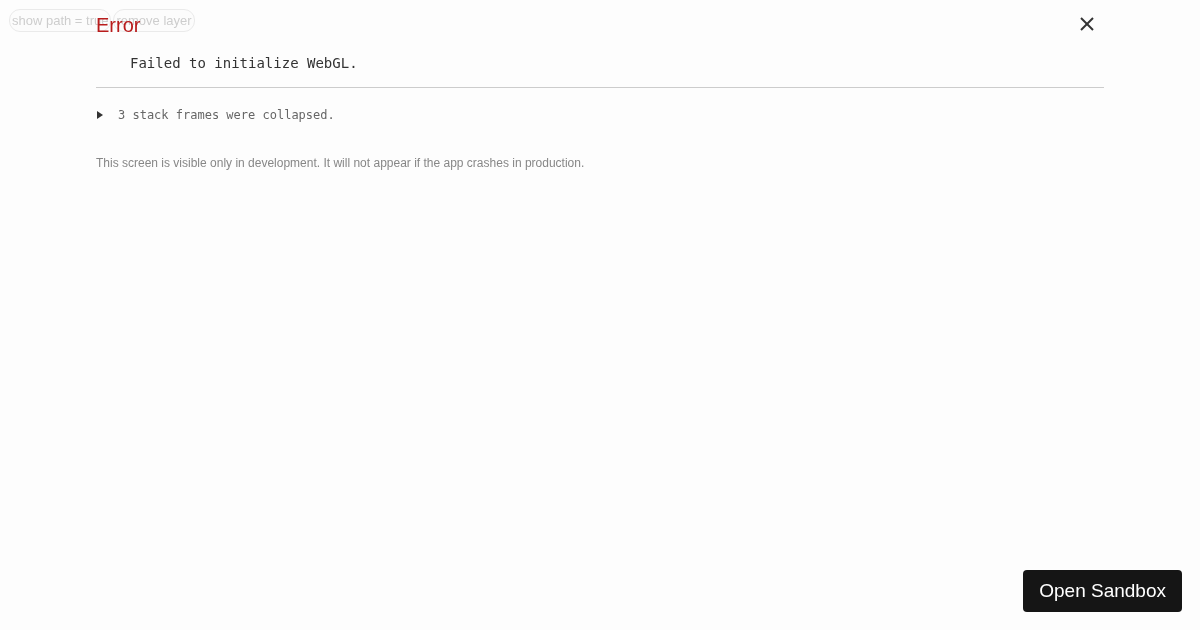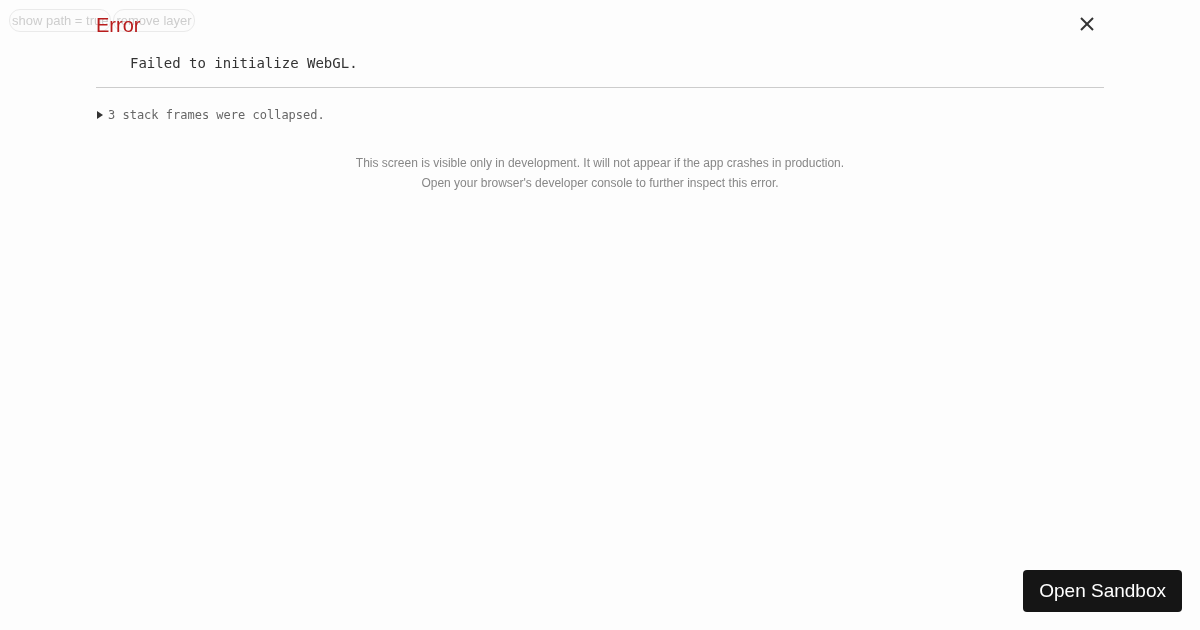--- a/index.html
+++ b/index.html
@@ -78,40 +78,39 @@
       margin-left: 34px;
     }
     .divider {
       border: none;
       border-top: 1px solid #ccc;
       margin-bottom: 20px;
     }
     .stack-toggle {
       display: flex;
       align-items: center;
-      gap: 4px;
+      gap: 14px;
       font-family: Menlo, Consolas, monospace;
       font-size: 12px;
       color: #666;
       cursor: pointer;
       margin-bottom: 32px;
     }
     .stack-toggle svg {
       width: 8px;
       height: 8px;
       fill: #333;
     }
     .footer-text {
       font-size: 12px;
       color: #878787;
       line-height: 1.5;
     }
     .footer-text p {
       margin-bottom: 2px;
-      text-align: center;
     }
     .open-sandbox {
       position: absolute;
       bottom: 18px;
       right: 18px;
       background: #151515;
       color: #fff;
       font-size: 19px;
       padding: 10px 16px;
       border: none;
@@ -146,17 +145,16 @@
 
   <div class="stack-toggle">
     <svg viewBox="0 0 8 8">
       <polygon points="1,0 7,4 1,8"></polygon>
     </svg>
     <span>3 stack frames were collapsed.</span>
   </div>
 
   <div class="footer-text">
     <p>This screen is visible only in development. It will not appear if the app crashes in production.</p>
-    <p>Open your browser's developer console to further inspect this error.</p>
   </div>
 </div>
 
 <button class="open-sandbox">Open Sandbox</button>
 
 </body></html>

